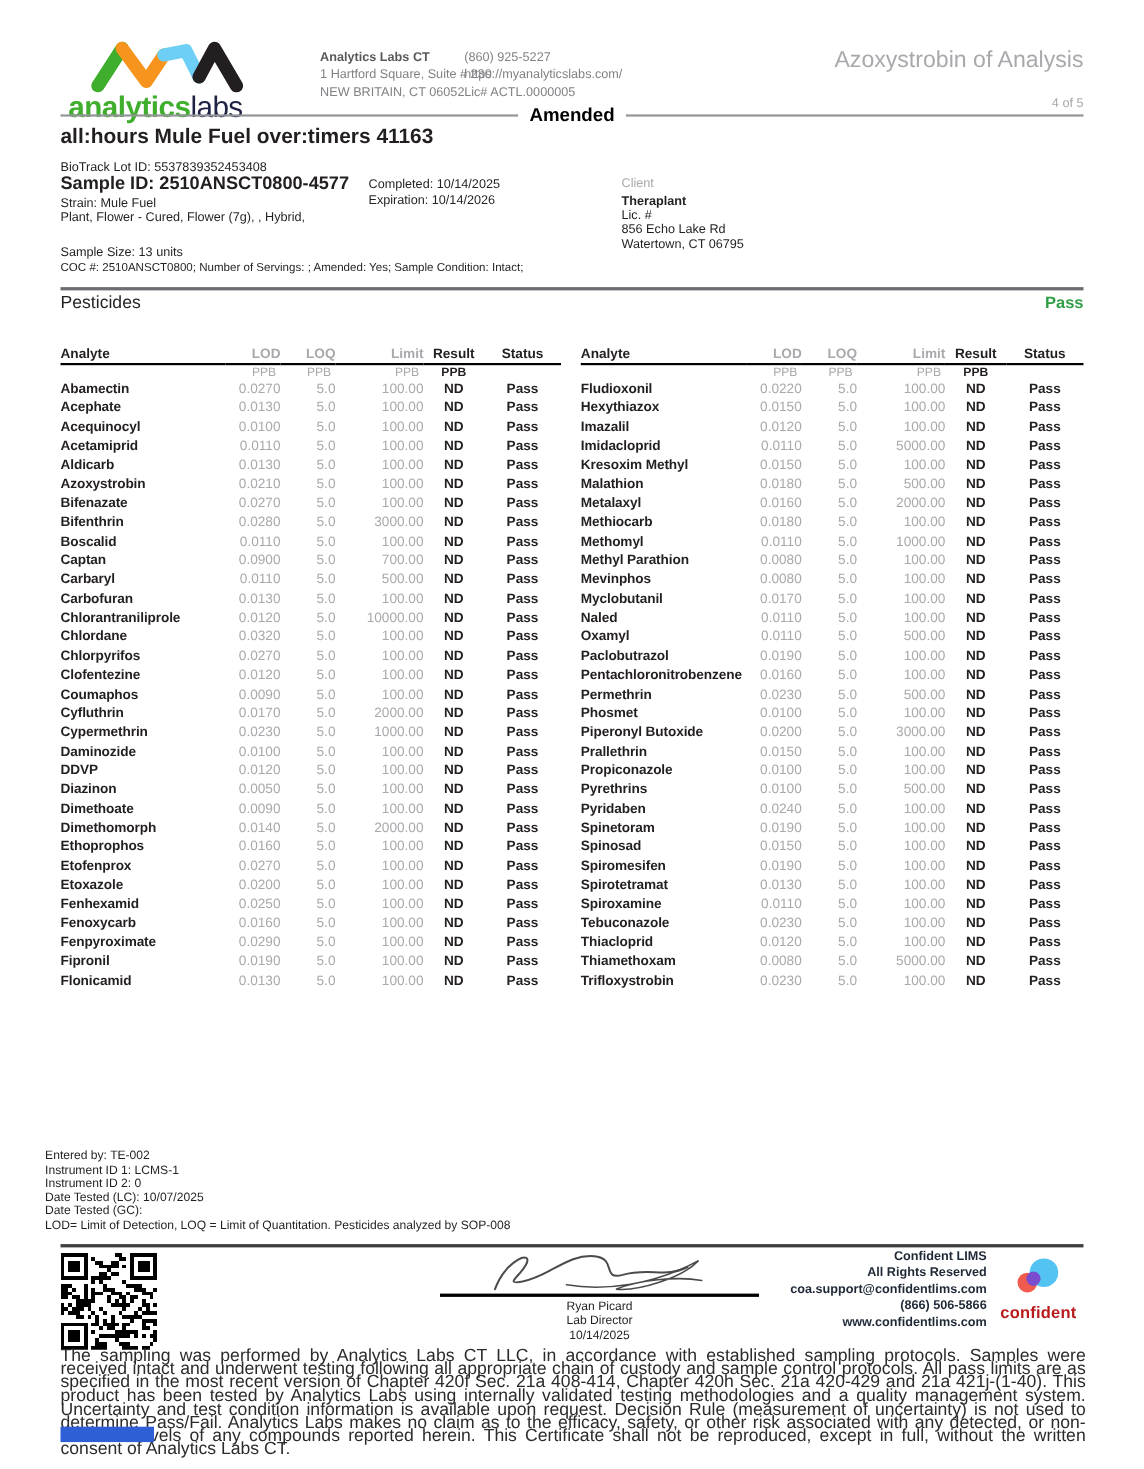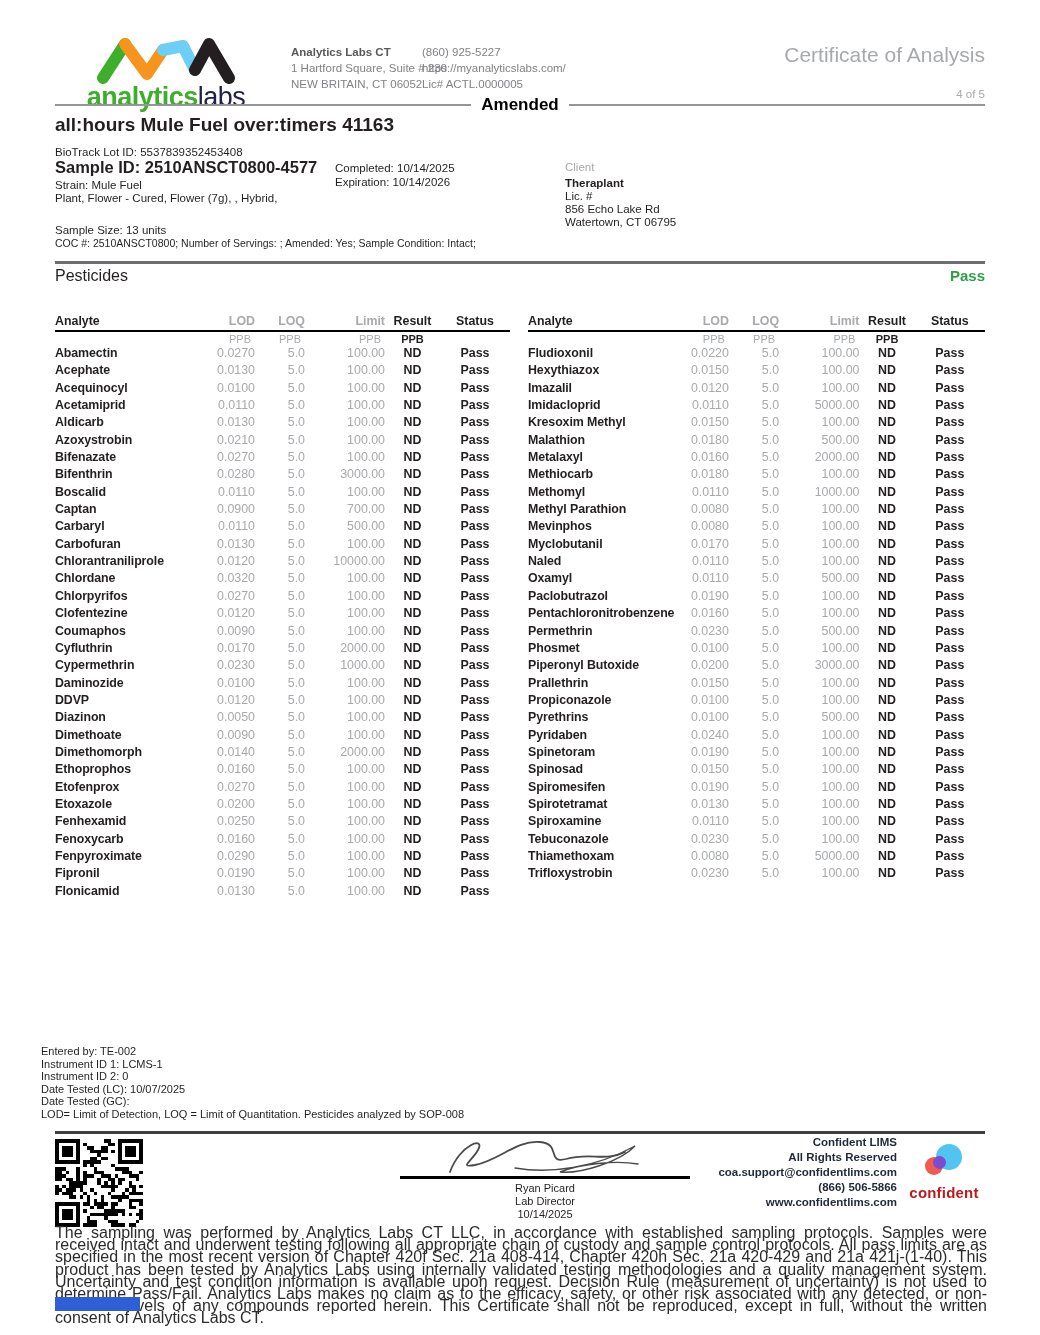--- a/index.html
+++ b/index.html
@@ -1,21 +1,21 @@
 <!DOCTYPE html>
 <html><head>
 <meta charset="utf-8">
 <style>
   * { margin:0; padding:0; box-sizing:border-box; }
   html,body { background:#fff; }
   body { font-family:"Liberation Sans", sans-serif; color:#231f20; }
   .page { position:relative; width:1040px; height:1335px; background:#fff; overflow:hidden; }
 
   
-  .logo-block { position:absolute; left:76px; top:34px; width:180px; text-align:center; }
+  .logo-block { position:absolute; left:62px; top:34px; width:180px; }
   .logo-zigzag { display:block; margin:0 auto; }
   .wordmark { font-size:27px; letter-spacing:-0.5px; line-height:26px; white-space:nowrap; }
   .wordmark .wm-a { color:#3fae2d; font-weight:bold; }
   .wordmark .wm-b { color:#1e2245; font-weight:normal; }
 
   .lab-col1 { position:absolute; left:255px; top:44px; font-size:11.5px; line-height:16px; color:#808285;margin-left:36px; }
   .lab-col1 .lab-name { font-weight:bold; color:#58595b; }
   .lab-col2 { position:absolute; left:422px; top:44px; font-size:11.5px; line-height:16px; color:#808285; }
 
   .coa-title { position:absolute; right:55px; top:43px; font-size:21px; color:#a7a9ac; }
@@ -104,21 +104,21 @@
     <div class="lab-name">Analytics Labs CT</div>
     <div>1 Hartford Square, Suite # 230</div>
     <div>NEW BRITAIN, CT 06052</div>
   </div>
   <div class="lab-col2">
     <div>(860) 925-5227</div>
     <div>https://myanalyticslabs.com/</div>
     <div>Lic# ACTL.0000005</div>
   </div>
 
-  <div class="coa-title">Certificate of Analysis</div>
+  <div class="coa-title">Azoxystrobin of Analysis</div>
   <div class="page-ind">4 of 5</div>
 
   <div class="header-divider"></div>
   <div class="amended-wrap"><span>Amended</span></div>
 
   <div class="product-title">all:hours Mule Fuel over:timers 41163</div>
   <div class="biotrack">BioTrack Lot ID: 5537839352453408</div>
   <div class="sample-id">Sample ID: 2510ANSCT0800-4577</div>
   <div class="strain">Strain: Mule Fuel</div>
   <div class="matrix">Plant, Flower - Cured, Flower (7g), , Hybrid,</div>
@@ -677,20 +677,28 @@
             <td class="d-analyte">Spiroxamine</td>
             <td class="d-lod">0.0110</td>
             <td class="d-loq">5.0</td>
             <td class="d-limit">100.00</td>
             <td class="d-result">ND</td>
             <td class="d-status">Pass</td>
           </tr>
           <tr>
             <td class="d-analyte">Tebuconazole</td>
             <td class="d-lod">0.0230</td>
+            <td class="d-loq">5.0</td>
+            <td class="d-limit">100.00</td>
+            <td class="d-result">ND</td>
+            <td class="d-status">Pass</td>
+          </tr>
+          <tr>
+            <td class="d-analyte">Thiacloprid</td>
+            <td class="d-lod">0.0120</td>
             <td class="d-loq">5.0</td>
             <td class="d-limit">100.00</td>
             <td class="d-result">ND</td>
             <td class="d-status">Pass</td>
           </tr>
           <tr>
             <td class="d-analyte">Thiamethoxam</td>
             <td class="d-lod">0.0080</td>
             <td class="d-loq">5.0</td>
             <td class="d-limit">5000.00</td>

